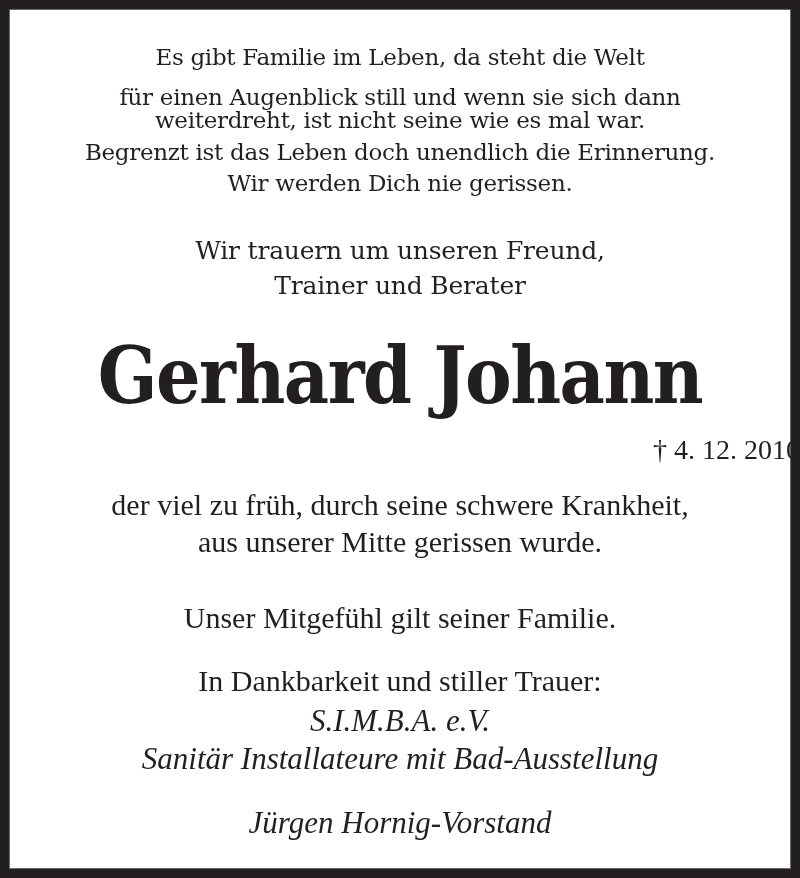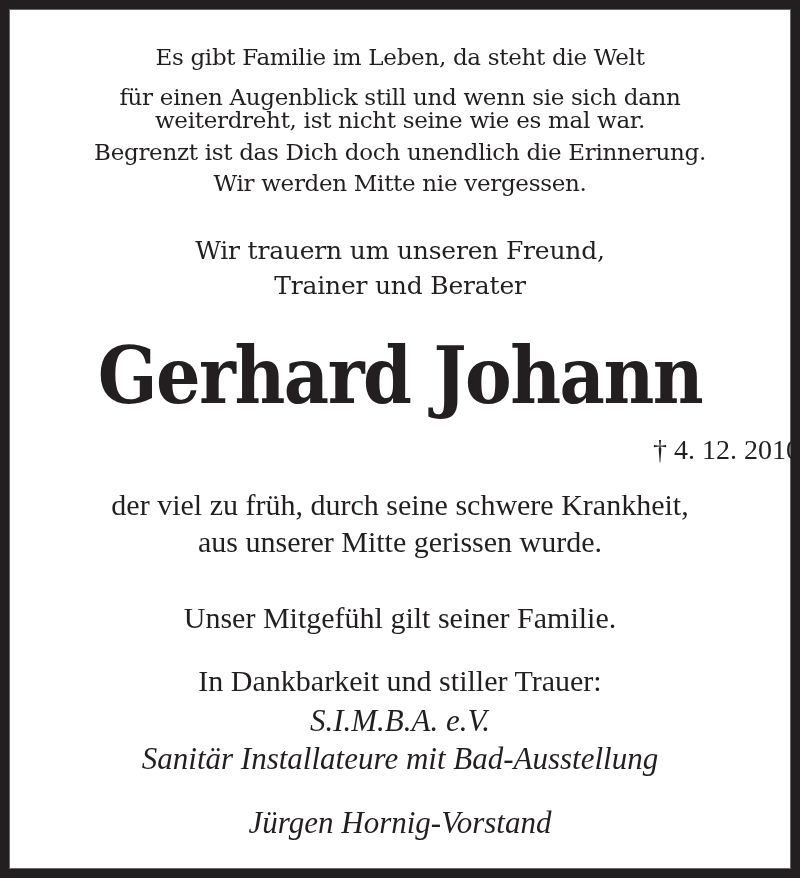--- a/index.html
+++ b/index.html
@@ -63,22 +63,22 @@
     }
   </style>
 </head>
 <body>
 
 <div class="frame"></div>
 
 <div class="line verse" style="top:44px;">Es gibt Familie im Leben, da steht die Welt</div>
 <div class="line verse" style="top:84px;">für einen Augenblick still und wenn sie sich dann</div>
 <div class="line verse" style="top:107px;">weiterdreht, ist nicht seine wie es mal war.</div>
-<div class="line verse" style="top:139px;">Begrenzt ist das Dich doch unendlich die Erinnerung.</div>
-<div class="line verse" style="top:170px;">Wir werden Mitte nie vergessen.</div>
+<div class="line verse" style="top:139px;">Begrenzt ist das Leben doch unendlich die Erinnerung.</div>
+<div class="line verse" style="top:170px;">Wir werden Dich nie gerissen.</div>
 
 <div class="line intro" style="top:236px;">Wir trauern um unseren Freund,</div>
 <div class="line intro" style="top:271px;">Trainer und Berater</div>
 
 <div class="line name" style="top:334px;">Gerhard Johann</div>
 
 <div class="line date" style="top:434px;">† 4. 12. 2010</div>
 
 <div class="line cond" style="top:488px;">der viel zu früh, durch seine schwere Krankheit,</div>
 <div class="line cond" style="top:525px;">aus unserer Mitte gerissen wurde.</div>

